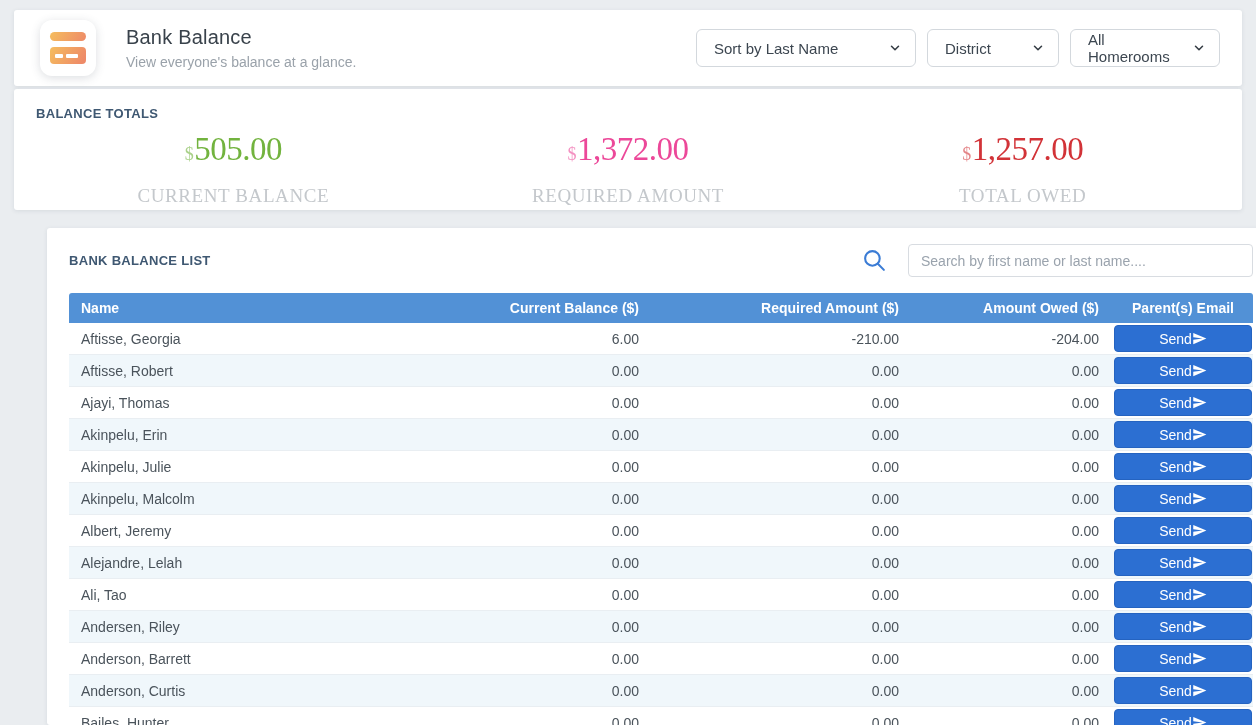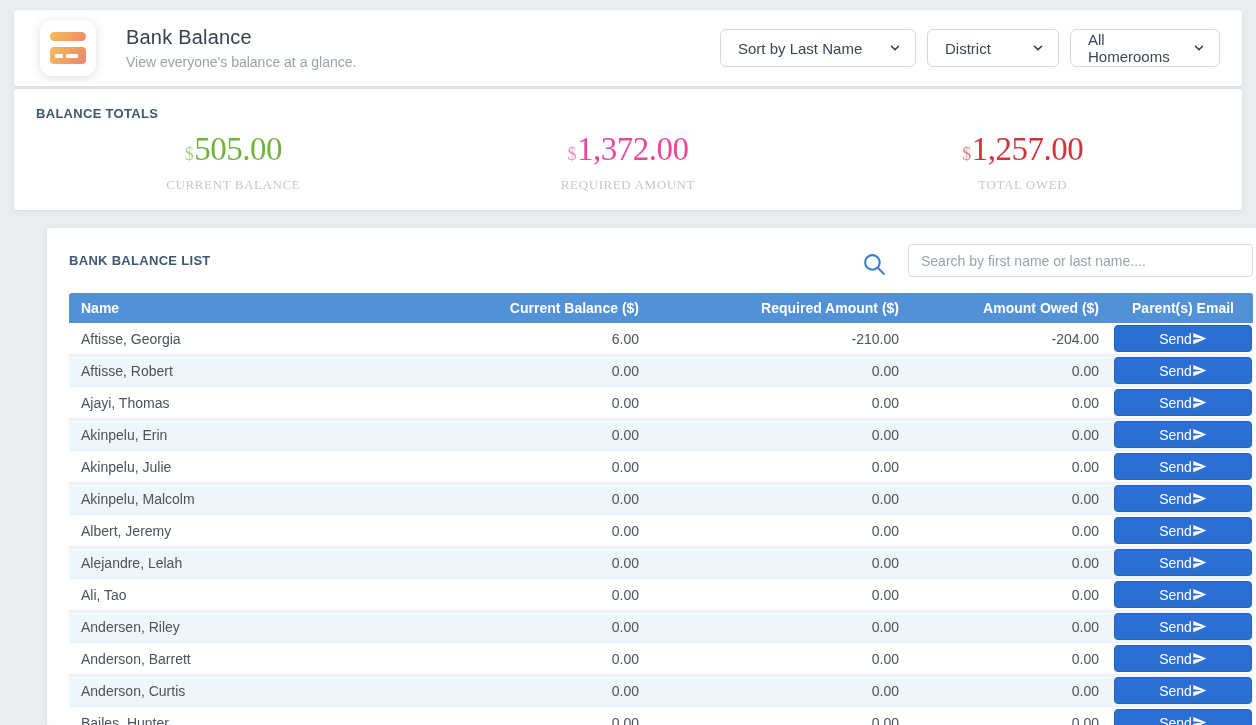--- a/index.html
+++ b/index.html
@@ -40,36 +40,36 @@
   .page-title { font-size:20px; font-weight:400; color:#39424b; letter-spacing:0.2px; }
   .page-subtitle { font-size:14px; color:#9aa2aa; margin-top:5px; }
 
   .filters { margin-left:auto; margin-right:22px; display:flex; gap:11px; }
   .dropdown {
     height:38px; background:#fff; border:1px solid #d3d8dd; border-radius:6px;
     display:flex; align-items:center; padding:0 13px 0 17px;
     font-size:15px; color:#3c4650; cursor:pointer;
   }
   .dropdown .dd-label { flex:1; }
-  .dd-sort { width:196px; } .dd-district { width:132px; } .dd-homerooms { width:150px; }
+  .dd-sort { width:220px; } .dd-district { width:132px; } .dd-homerooms { width:150px; }
   .chev { width:14px; height:14px; margin-left:12px; flex:none; }
 
   
   .totals-card { top:89px; height:121px; padding:17px 22px 0; }
   .section-title { font-size:13px; font-weight:700; color:#3f5872; letter-spacing:0.3px; }
   .totals-row { display:flex; margin-top:10px; }
   .total-item { flex:1; text-align:center;font-family:Liberation Serif, serif; }
   .total-amount { font-size:33px; font-weight:400; letter-spacing:-0.5px; line-height:1.1; }
   .total-amount .cur { font-size:18px; opacity:0.6; margin-right:1px; }
-  .total-label { font-size:13px; color:#c4c8cc; letter-spacing:0.6px; margin-top:10px; }
+  .total-label { font-size:19px; color:#c4c8cc; letter-spacing:0.6px; margin-top:18px; }
 
   
   .list-card { top:228px; height:497px; padding:16px 22px 0;margin-left:33px; }
   .list-head { display:flex; align-items:center; }
-  .search-wrap { margin-left:auto; display:flex; align-items:flex-end; gap:21px; }
+  .search-wrap { margin-left:auto; display:flex; align-items:center; gap:21px; }
   .search-icon { width:25px; height:25px; flex:none; }
   .search-input {
     width:345px; height:33px; border:1px solid #d8dce1; border-radius:4px;
     font-family:"Liberation Sans", sans-serif; font-size:14px; color:#49525b;
     padding:0 12px; outline:none;
   }
   .search-input::placeholder { color:#9aa3ad; }
 
   table { width:1184px; border-collapse:collapse; margin-top:16px; table-layout:fixed; }
   thead th {

